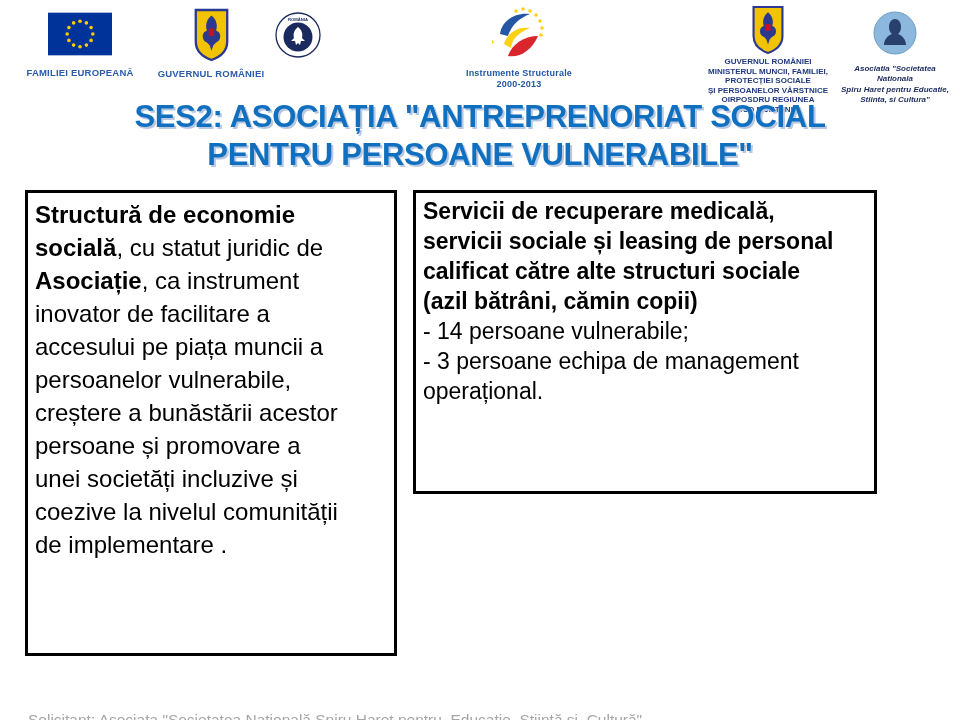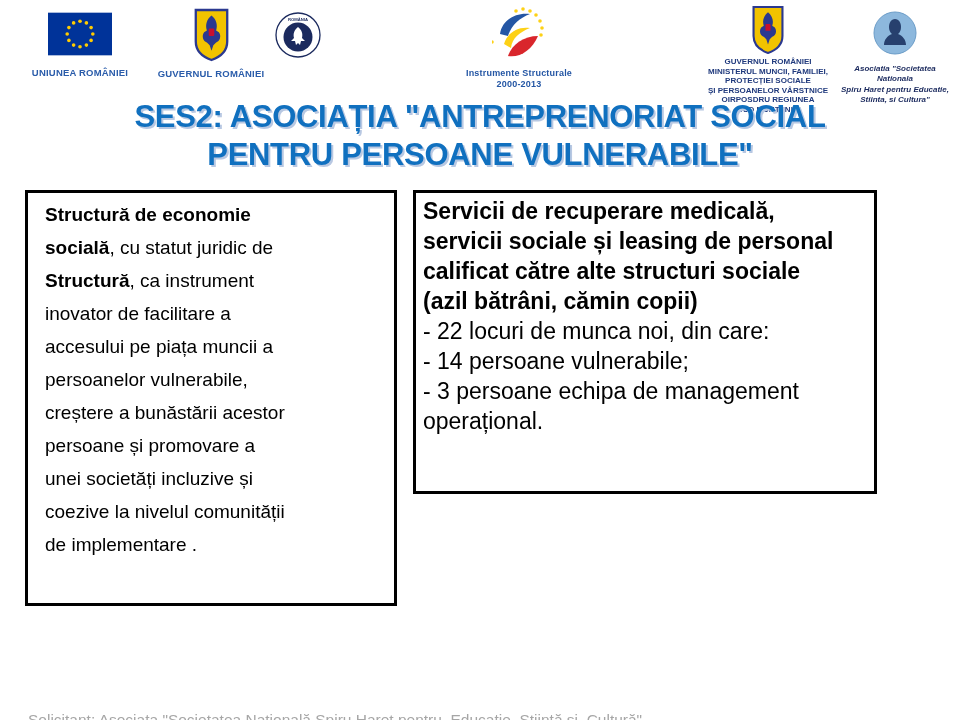--- a/index.html
+++ b/index.html
@@ -25,22 +25,22 @@
   .g-spiru{left:836px;top:11px;width:118px;}
 
   
   .title{position:absolute;top:98px;left:0;right:0;text-align:center;
          font-size:31px;line-height:38px;font-weight:bold;color:#1070BF;
          white-space:pre-line;text-shadow:2px 2px 0 #B8C8E2;letter-spacing:-0.3px;}
 
   
   .box{position:absolute;border:3px solid #000;background:#fff;box-sizing:border-box;}
   .box p,.box div{margin:0;white-space:pre-wrap;}
-  .box-left{left:25px;top:190px;width:372px;height:416px;padding:5px 17px;
-            font-size:19px;line-height:33px;}
+  .box-left{left:25px;top:190px;width:372px;height:466px;padding:5px 7px;
+            font-size:24px;line-height:33px;}
   .box-right{left:413px;top:190px;width:464px;height:304px;padding:3px 7px;
              font-size:23px;line-height:30px;}
   .box-right .heading{font-weight:bold;}
 
   
   .footer{position:absolute;left:28px;top:662px;color:#A6A6A6;
           font-size:15.5px;line-height:23px;white-space:pre-wrap;}
 </style>
 </head>
 <body>
@@ -58,21 +58,21 @@
           <circle cx="40.4" cy="26" r="1.7"></circle>
           <circle cx="36" cy="30.4" r="1.7"></circle>
         <circle cx="30" cy="32" r="1.7"></circle>
           <circle cx="24" cy="30.4" r="1.7"></circle>
           <circle cx="19.6" cy="26" r="1.7"></circle>
         <circle cx="18" cy="20" r="1.7"></circle>
           <circle cx="19.6" cy="14" r="1.7"></circle>
           <circle cx="24" cy="9.6" r="1.7"></circle>
       </g>
     </svg>
-    <div class="caption">UNIUNEA ROMÂNIEI</div>
+    <div class="caption">FAMILIEI EUROPEANĂ</div>
   </div>
 
   <div class="logo-group g-gov">
     <svg width="37" height="54" viewBox="0 0 40 58">
       <path d="M3,2 H37 V36 Q37,50 20,56 Q3,50 3,36 Z" fill="#F2C300" stroke="#2B3990" stroke-width="2.5"></path>
       <path d="M20,8 C15,12 13,18 15,24 L12,26 C9,30 11,36 15,37 L18,40 L20,46 L22,40 L25,37 C29,36 31,30 28,26 L25,24 C27,18 25,12 20,8 Z" fill="#2B3990"></path>
       <rect x="17" y="22" width="6" height="8" rx="1" fill="#C8102E"></rect>
     </svg>
     <div class="caption">GUVERNUL ROMÂNIEI</div>
   </div>
@@ -130,37 +130,36 @@
 Spiru Haret pentru Educatie,
 Stiinta,  si Cultura"</div>
   </div>
 
   <div class="title">SES2: ASOCIAȚIA "ANTREPRENORIAT SOCIAL
 PENTRU PERSOANE VULNERABILE"</div>
 
   <div class="box box-left">
     <p><b>Structură de economie
 socială</b><span>, cu statut juridic de
-</span><b>Structură</b><span>, ca instrument
+</span><b>Asociație</b><span>, ca instrument
 inovator de facilitare a
 accesului pe piața muncii a
 persoanelor vulnerabile,
 creștere a bunăstării acestor
 persoane și promovare a
 unei societăți incluzive și
 coezive la nivelul comunității
 de implementare .</span></p>
   </div>
 
   <div class="box box-right">
     <p class="heading">Servicii de recuperare medicală,
 servicii sociale și leasing de personal
 calificat către alte structuri sociale
 (azil bătrâni, cămin copii)</p>
-    <div>- 22 locuri de munca noi, din care:</div>
     <div>- 14 persoane vulnerabile;</div>
     <div>- 3 persoane echipa de management
 operațional.</div>
   </div>
 
   <div class="footer">
     <div>Solicitant: Asociața "Societatea Natională Spiru Haret pentru  Educație, Știință și  Cultură"</div>
     
   </div>
 

